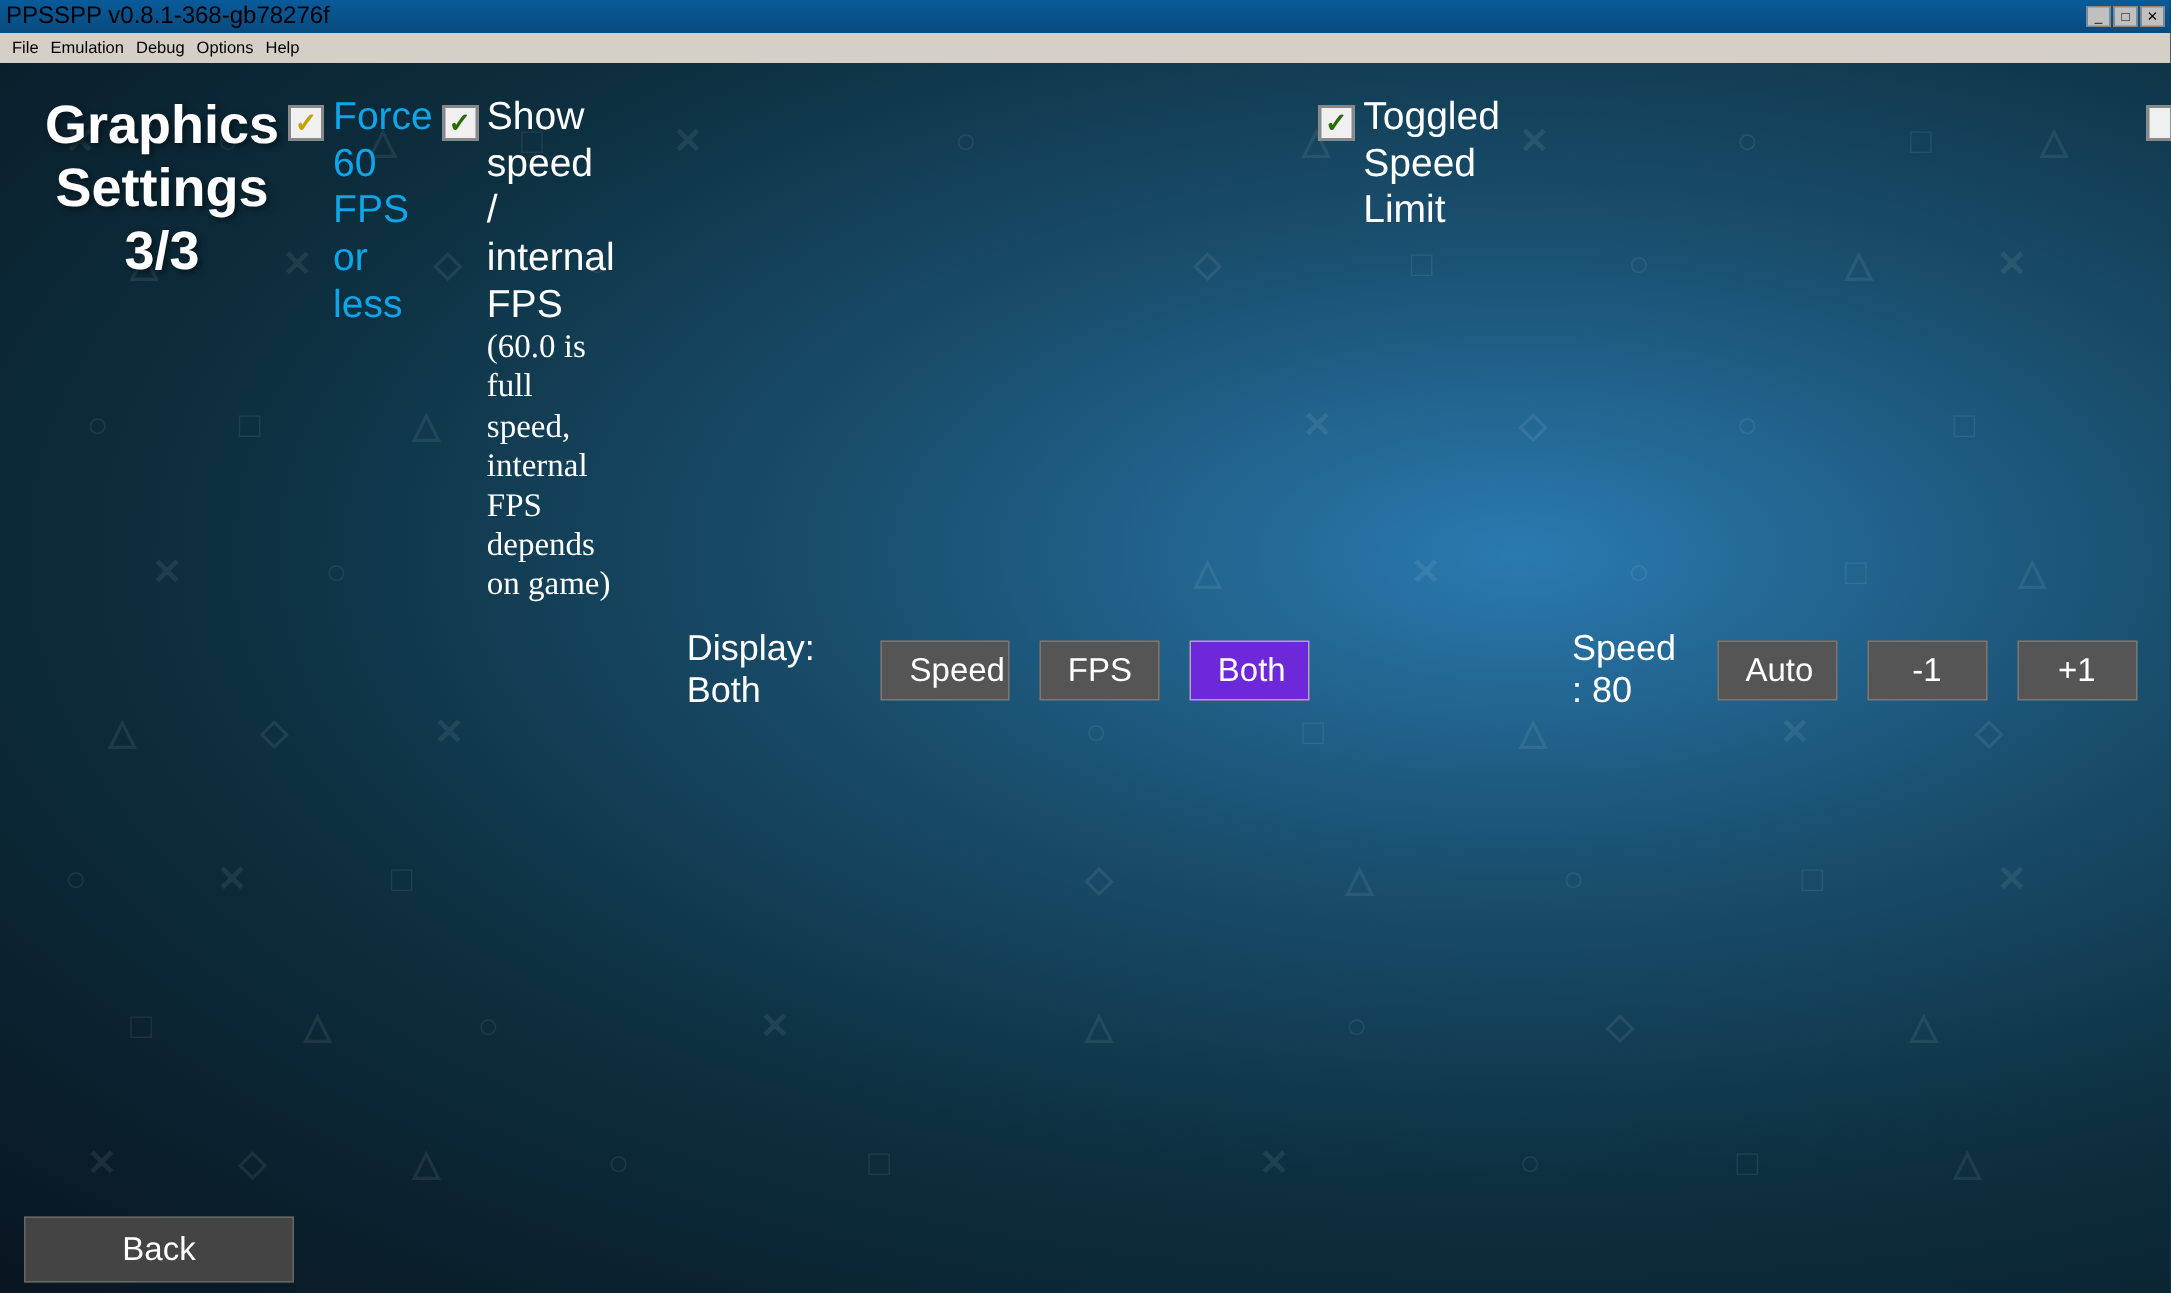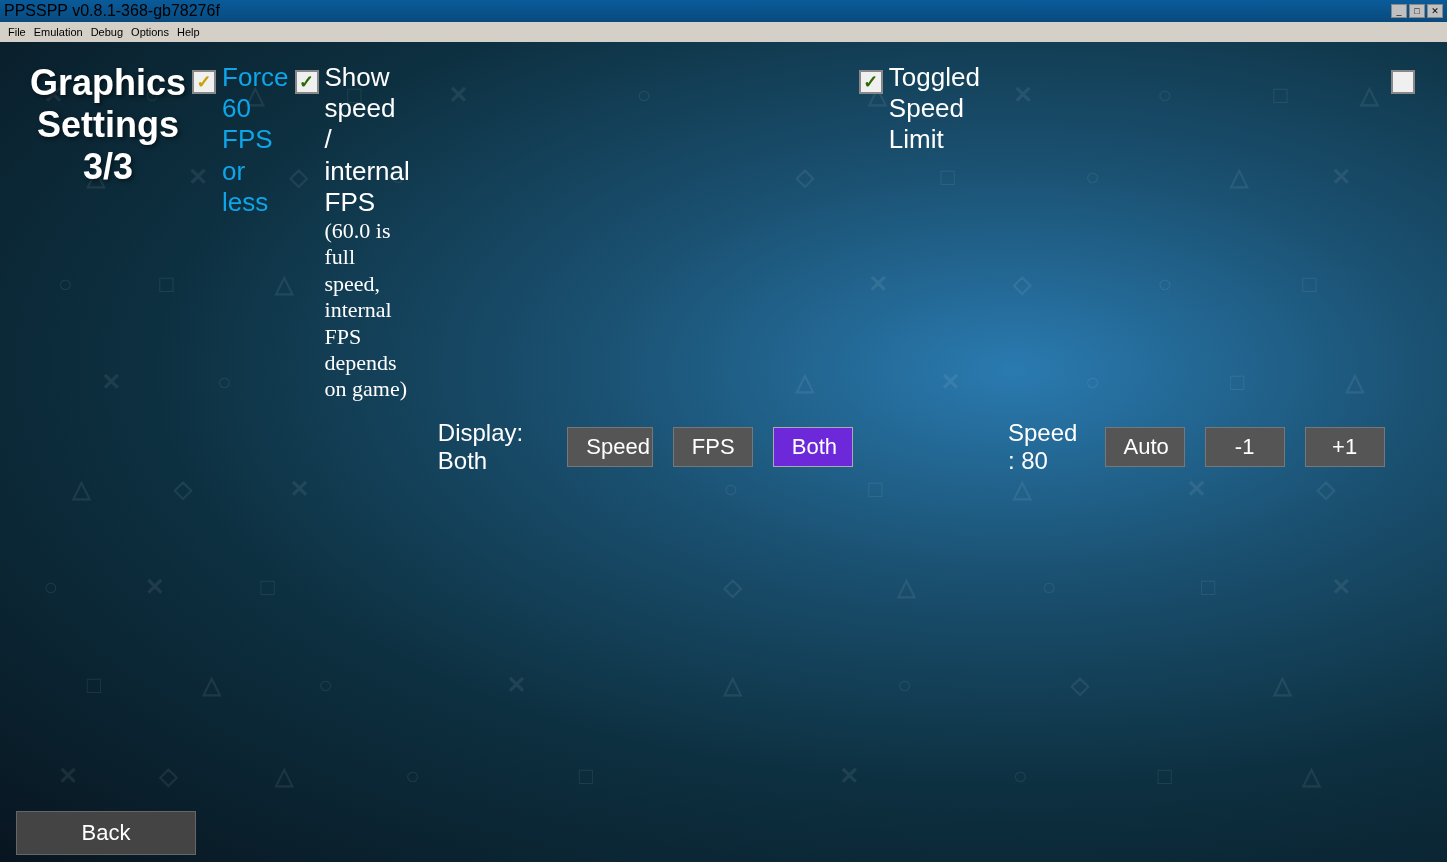--- a/index.html
+++ b/index.html
@@ -167,21 +167,21 @@
       line-height: 1.2;
     }
 
     .setting-label.yellow {
       color: #0ea5e9;
     }
 
     .setting-controls {
       display: flex;
       align-items: center;
-      margin-left: 28px;
+      margin-left: 48px;
       margin-bottom: 10px;
       gap: 20px;
     }
 
     .display-label {
       color: white;
       font-size: 24px;
       margin-right: 4px;
     }
 

